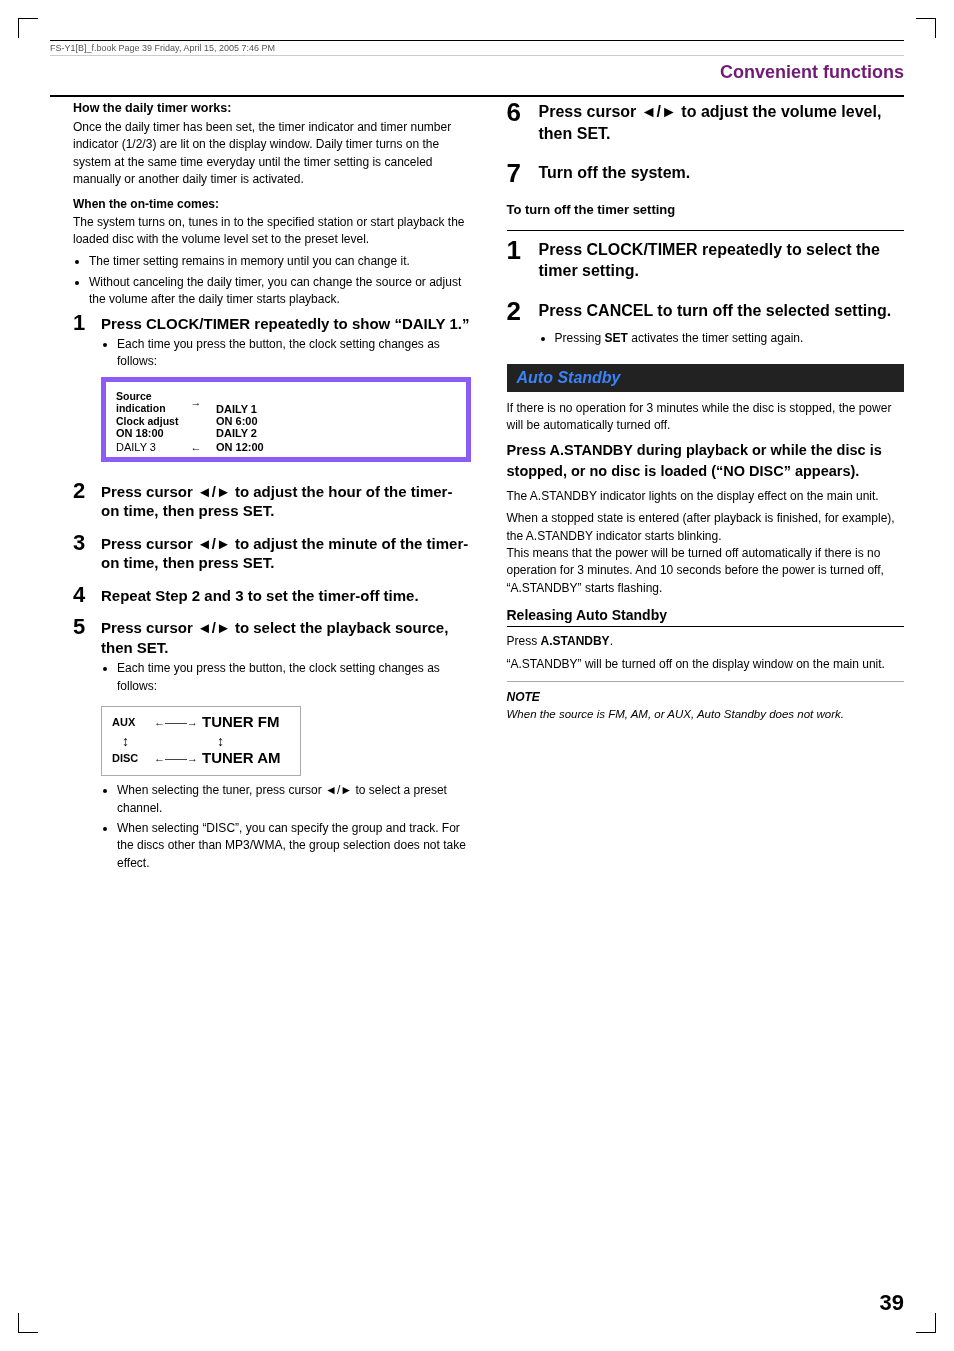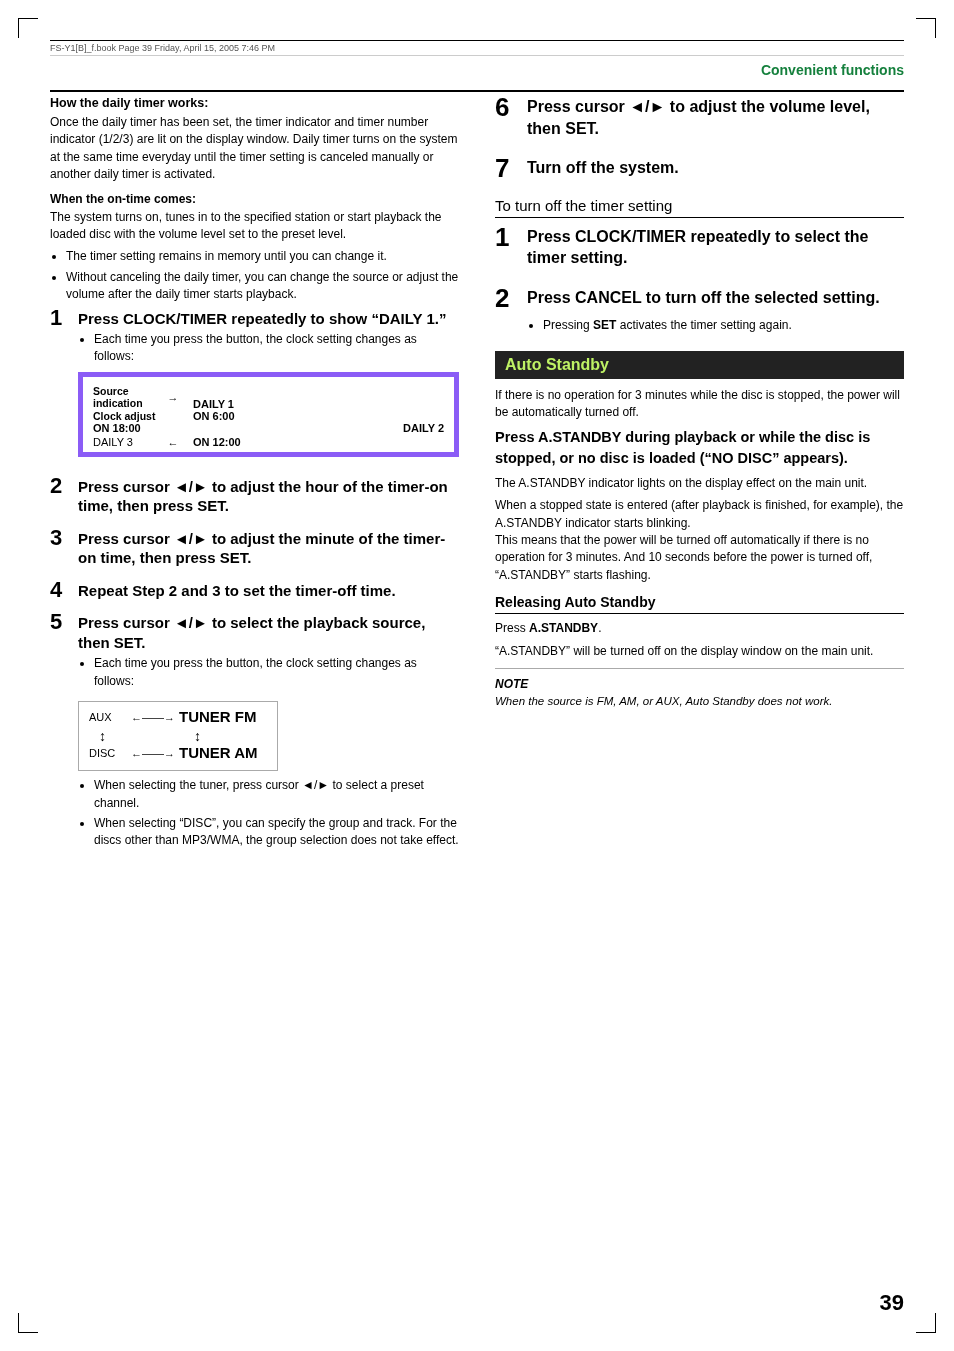--- a/index.html
+++ b/index.html
@@ -31,38 +31,39 @@
       border-top: 2px solid #000;
       margin-bottom: 4px;
     }
     .header-row {
       display: flex;
       justify-content: space-between;
       align-items: center;
       margin-bottom: 12px;
     }
     .header-title {
-      font-size: 14px;
-      font-weight: bold;
-      color: #15803d;
+      font-size: 18px;
+      font-weight: bold;
+      color: #701a75;
     }
     
     .file-info {
       font-size: 9px;
       color: #555;
       margin-bottom: 6px;
       border-top: 1px solid #000;
       border-bottom: 1px solid #ccc;
       padding: 2px 0;
     }
 
     
     .two-col {
       display: flex;
       gap: 36px;
+      margin-left: 23px;
     }
     .col-left {
       flex: 1;
       min-width: 0;
     }
     .col-right {
       flex: 1;
       min-width: 0;
     }
 
@@ -112,43 +113,44 @@
     .step-title-lg {
       font-size: 15px;
       font-weight: bold;
       line-height: 1.3;
       margin-bottom: 3px;
     }
 
     
     .auto-standby-header {
       background: #222;
-      color: #bef264;
+      color: #3b82f6;
       padding: 5px 10px;
       font-size: 16px;
       font-weight: bold;
       margin: 12px 0 8px 0;
       font-family: Arial, sans-serif;
+      font-style: italic;
     }
 
     
     .releasing-header {
       font-size: 14px;
       font-weight: bold;
       border-bottom: 1px solid #000;
       padding-bottom: 3px;
       margin: 10px 0 6px 0;
     }
 
     
     .turn-off-header {
-      font-size: 15px;
-      font-weight: normal;
+      font-size: 13px;
+      font-weight: bold;
       border-bottom: 1.5px solid #000;
-      padding-bottom: 3px;
+      padding-bottom: 13px;
       margin-bottom: 8px;
     }
 
     
     .note-label {
       font-size: 12px;
       font-weight: bold;
       font-style: italic;
       margin-bottom: 2px;
     }
@@ -207,21 +209,21 @@
       min-width: 200px;
     }
     .src-row {
       display: flex;
       align-items: center;
       margin-bottom: 3px;
     }
     .src-label {
       min-width: 38px;
       font-size: 11px;
-      font-weight: normal;
+      font-weight: bold;
     }
     .src-arrow {
       font-size: 11px;
       margin: 0 4px;
     }
     .src-val {
       font-size: 15px;
       font-weight: bold;
     }
 
@@ -297,21 +299,21 @@
                 <td></td>
                 <td style="padding-left:10px;">
                   <span style="font-weight:bold;">ON 6:00</span>
                 </td>
               </tr>
               <tr>
                 <td style="vertical-align:middle; padding-right:4px;">
                   <span style="font-weight:bold;">ON 18:00</span>
                 </td>
                 <td></td>
-                <td style="padding-left:10px;text-align:right;">
+                <td style="padding-left:10px;">
                   <span style="font-weight:bold;">DAILY 2</span>
                 </td>
               </tr>
               <tr>
                 <td style="vertical-align:top; padding-right:4px; padding-top:2px;">
                   <span style="font-weight:normal;">DAILY 3</span>
                 </td>
                 <td style="text-align:center; vertical-align:top; padding-top:2px;">
                   <span>←</span>
                 </td>

